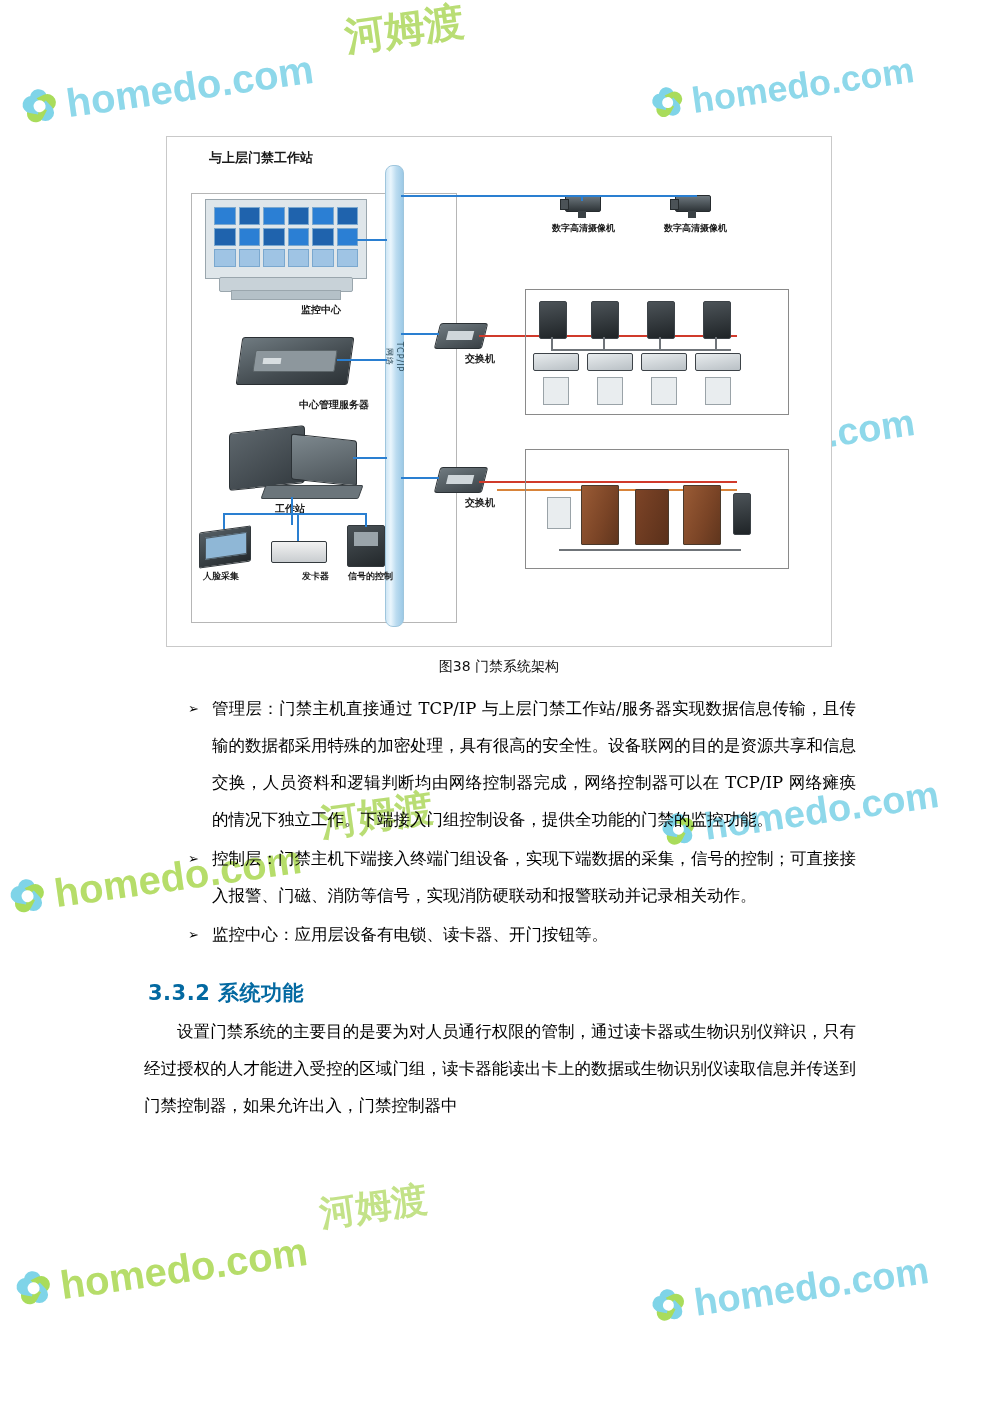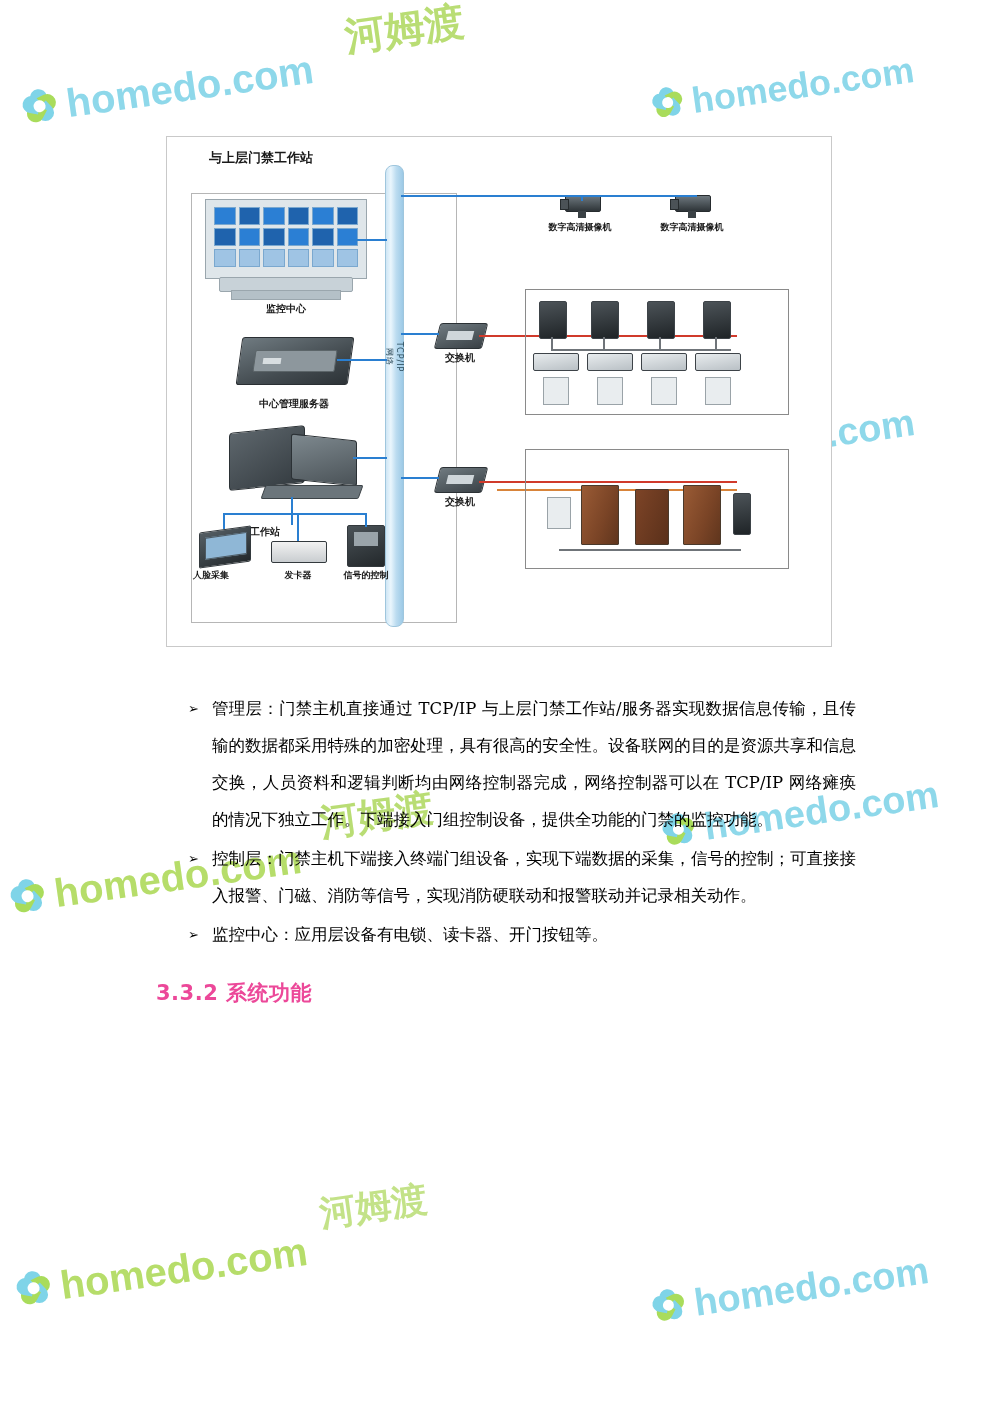--- a/index.html
+++ b/index.html
@@ -78,23 +78,23 @@
     top: 12px;
     font-size: 13px;
     font-weight: bold;
     font-family: "DejaVu Sans", sans-serif;
     color: #1a1a1a;
   }
   .lbl {
     position: absolute;
     font-size: 10px;
     line-height: 12px;
-    font-family: Liberation Mono, monospace;
+    font-family: Liberation Sans, sans-serif;
     color: #1a1a1a;
-    text-align: center;
+    text-align: right;
     font-weight: bold;
   }
   .lbl.sm { font-size: 9px; line-height: 11px; }
 
   .panel {
     position: absolute;
     border: 1px solid #8a8a8a;
     box-sizing: border-box;
   }
   .left-panel {
@@ -304,25 +304,25 @@
   }
   p.bullet .arrow {
     position: absolute;
     left: 44px;
     top: 0;
     font-size: 13px;
     color: #000;
   }
   p.indent { text-indent: 33px; }
   h2.heading {
-    margin: 26px 0 6px 12px;
+    margin: 26px 0 6px 4px;
     font-size: 21px;
     font-weight: bold;
     font-family: "DejaVu Sans", "Liberation Sans", sans-serif;
-    color: #ec4899;
+    color: #0369a1;
     letter-spacing: .5px;
   }
 </style>
 </head>
 <body>
 
 <div>
 
   <div class="wm" style="left:20px; top:88px; font-size:40px; transform:rotate(-8deg);">
     <span class="flower"><span></span><span></span><span></span><span></span><span></span><span></span></span><span class="t1">homedo.com</span>
@@ -408,21 +408,21 @@
   <div class="lbl" style="left:64px; top:167px; width:110px;">监控中心</div>
 
   <div class="server">
       <div class="face"></div>
     </div>
   <div class="lbl" style="left:52px; top:262px; width:150px;">中心管理服务器</div>
 
   <div class="ws-monitor"></div>
   <div class="ws-screen"></div>
   <div class="ws-base"></div>
-  <div class="lbl" style="left:58px; top:366px; width:80px;margin-top:24px;">工作站</div>
+  <div class="lbl" style="left:58px; top:366px; width:80px;">工作站</div>
 
   <div class="dev dev-face"></div>
   <div class="dev dev-card"></div>
   <div class="dev dev-finger"></div>
 
   <div class="lbl sm" style="left:16px; top:434px; width:56px;">人脸采集</div>
   <div class="lbl sm" style="left:100px; top:434px; width:62px;">发卡器</div>
   <div class="lbl sm" style="left:172px; top:434px; width:54px;">信号的控制</div>
 
   <div class="ln" style="left:182px; top:102px; width:38px; height:1.5px;"></div>
@@ -476,20 +476,21 @@
   <div class="ln orange" style="left:330px; top:352px; width:240px; height:1.5px;"></div>
 
   <div class="panel rbox2"></div>
   <div class="wallplate" style="left:380px; top:360px; width:22px; height:30px;"></div>
   <div class="door" style="left:414px; top:348px; width:36px; height:58px;"></div>
   <div class="door slim" style="left:468px; top:352px; width:32px; height:54px;"></div>
   <div class="door" style="left:516px; top:348px; width:36px; height:58px;"></div>
   <div class="rdr rdr-dark" style="left:566px; top:356px; width:16px; height:40px;"></div>
   <div class="ln gray" style="left:392px; top:412px; width:182px; height:1.5px;"></div>
 
+  <div class="fig-caption" style="top:521px;">图38 门禁系统架构</div>
 </div>
 
 <div class="content">
 
   <p class="para bullet">
     <span class="arrow">➢</span>
     <span>管理层：门禁主机直接通过 TCP/IP 与上层门禁工作站/服务器实现数据信息传输，且传输的数据都采用特殊的加密处理，具有很高的安全性。设备联网的目的是资源共享和信息交换，人员资料和逻辑判断均由网络控制器完成，网络控制器可以在 TCP/IP 网络瘫痪的情况下独立工作。下端接入门组控制设备，提供全功能的门禁的监控功能。</span>
   </p>
 
   <p class="para bullet">
@@ -497,14 +498,15 @@
     <span>控制层：门禁主机下端接入终端门组设备，实现下端数据的采集，信号的控制；可直接接入报警、门磁、消防等信号，实现消防硬联动和报警联动并记录相关动作。</span>
   </p>
 
   <p class="para bullet">
     <span class="arrow">➢</span>
     <span>监控中心：应用层设备有电锁、读卡器、开门按钮等。</span>
   </p>
 
   <h2 class="heading">3.3.2 系统功能</h2>
 
+  <p class="para indent">设置门禁系统的主要目的是要为对人员通行权限的管制，通过读卡器或生物识别仪辩识，只有经过授权的人才能进入受控的区域门组，读卡器能读出卡上的数据或生物识别仪读取信息并传送到门禁控制器，如果允许出入，门禁控制器中</p>
 
 </div>
 
 </body></html>

